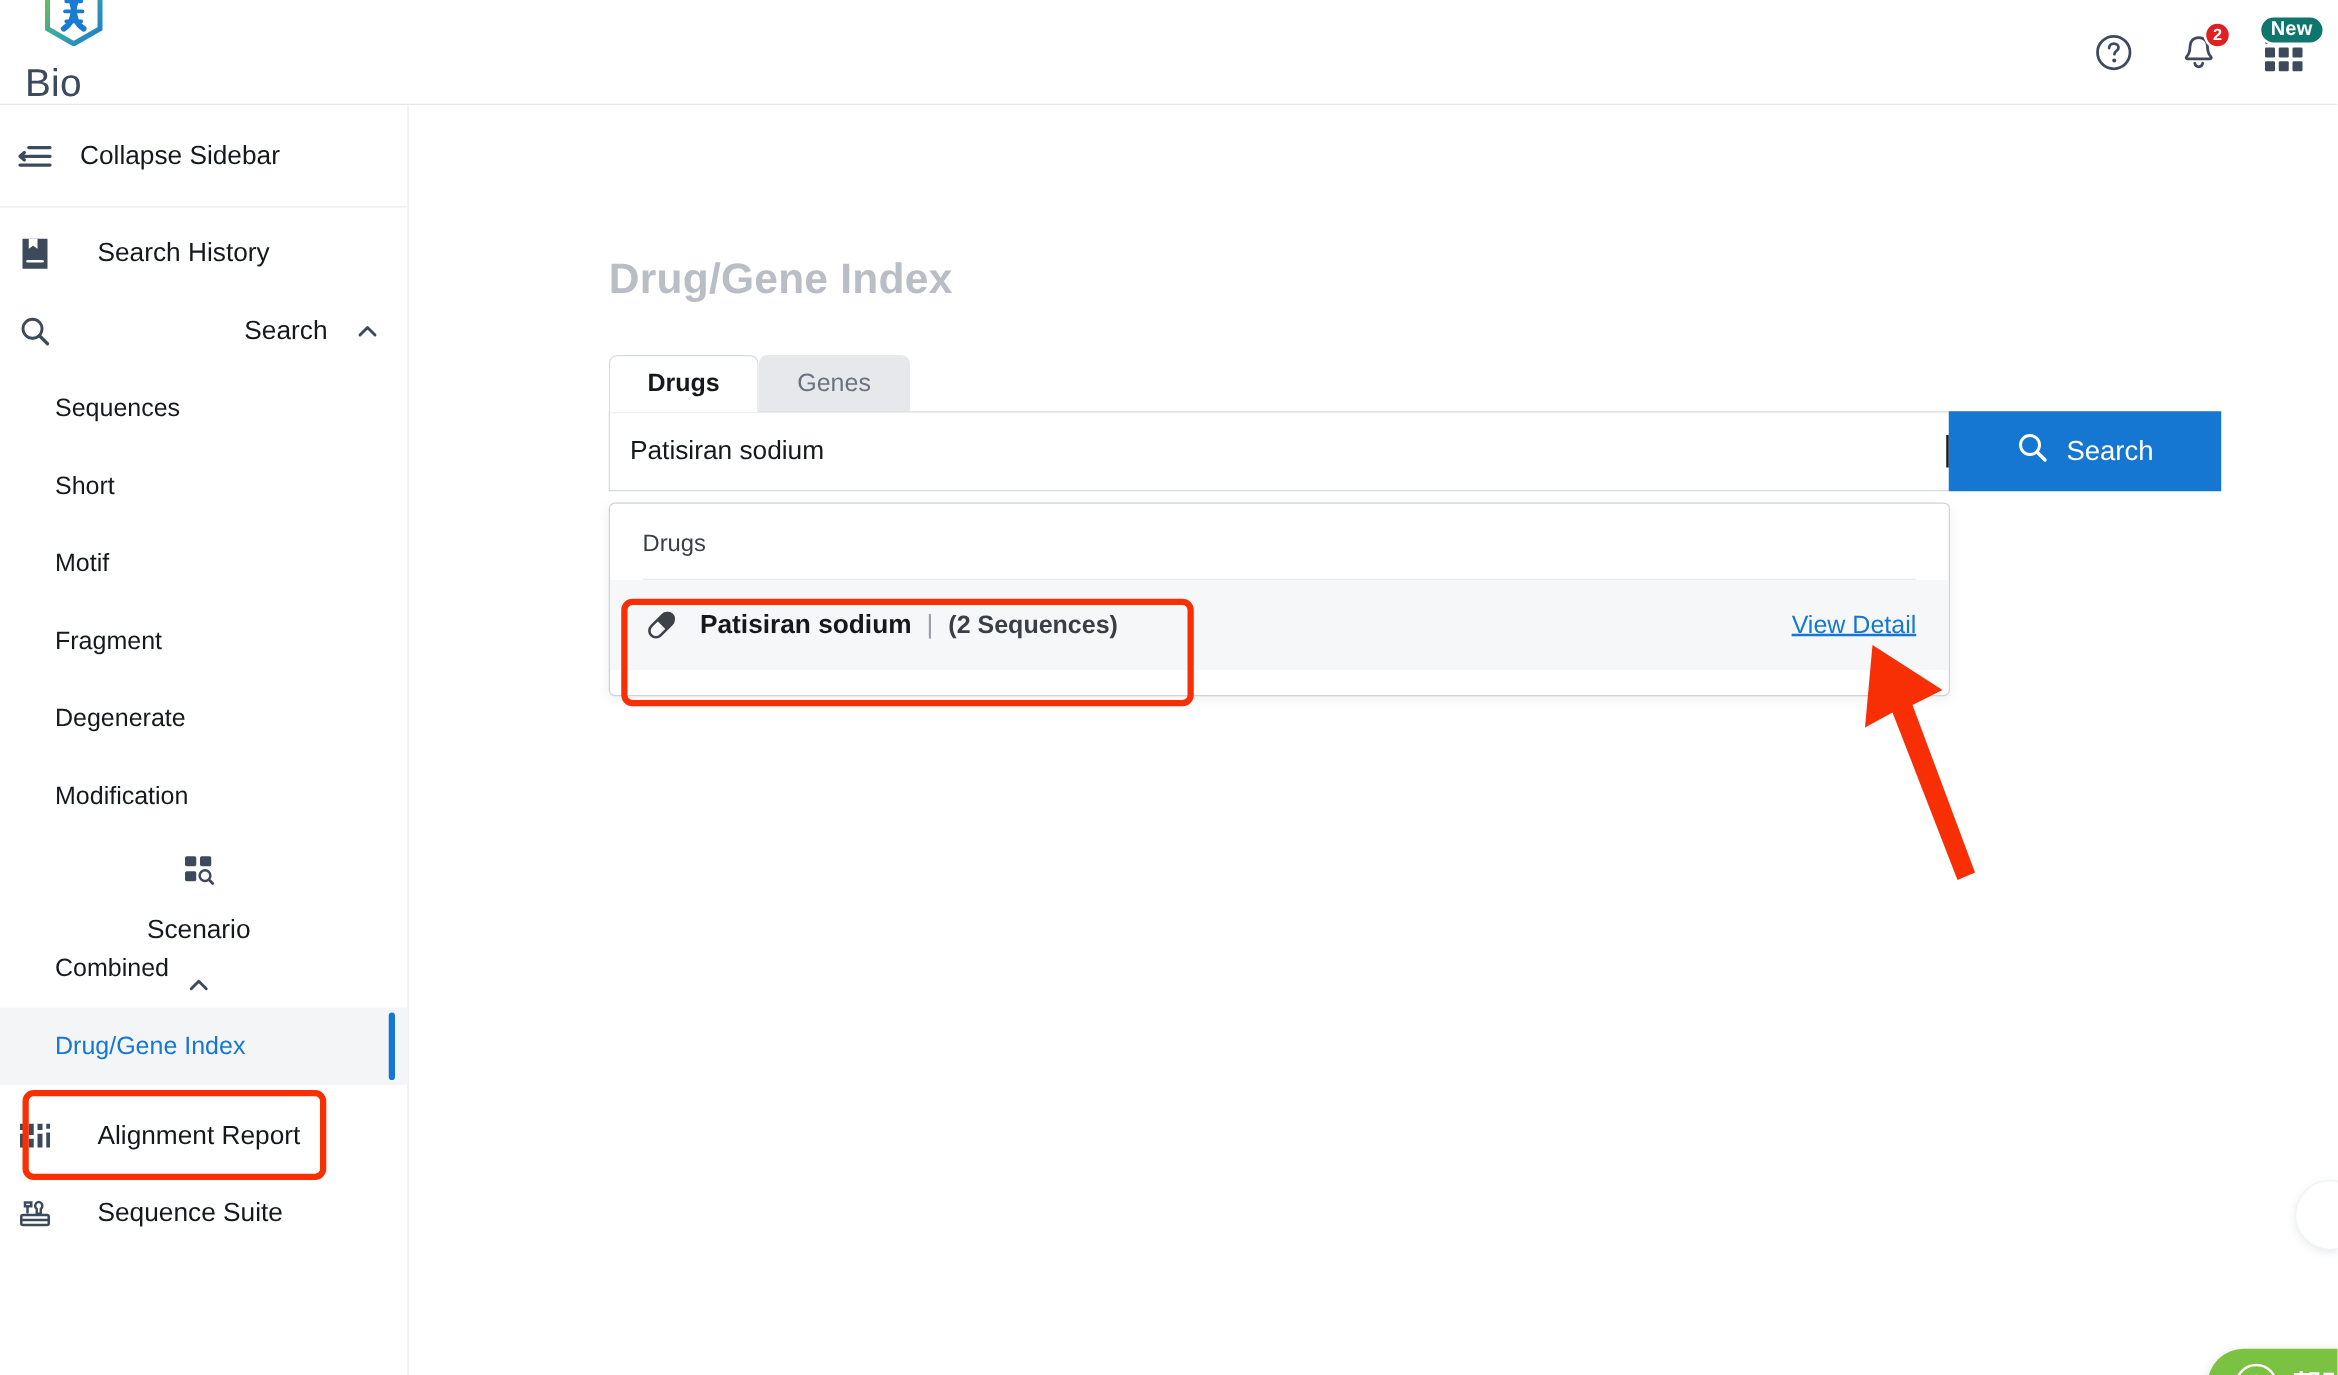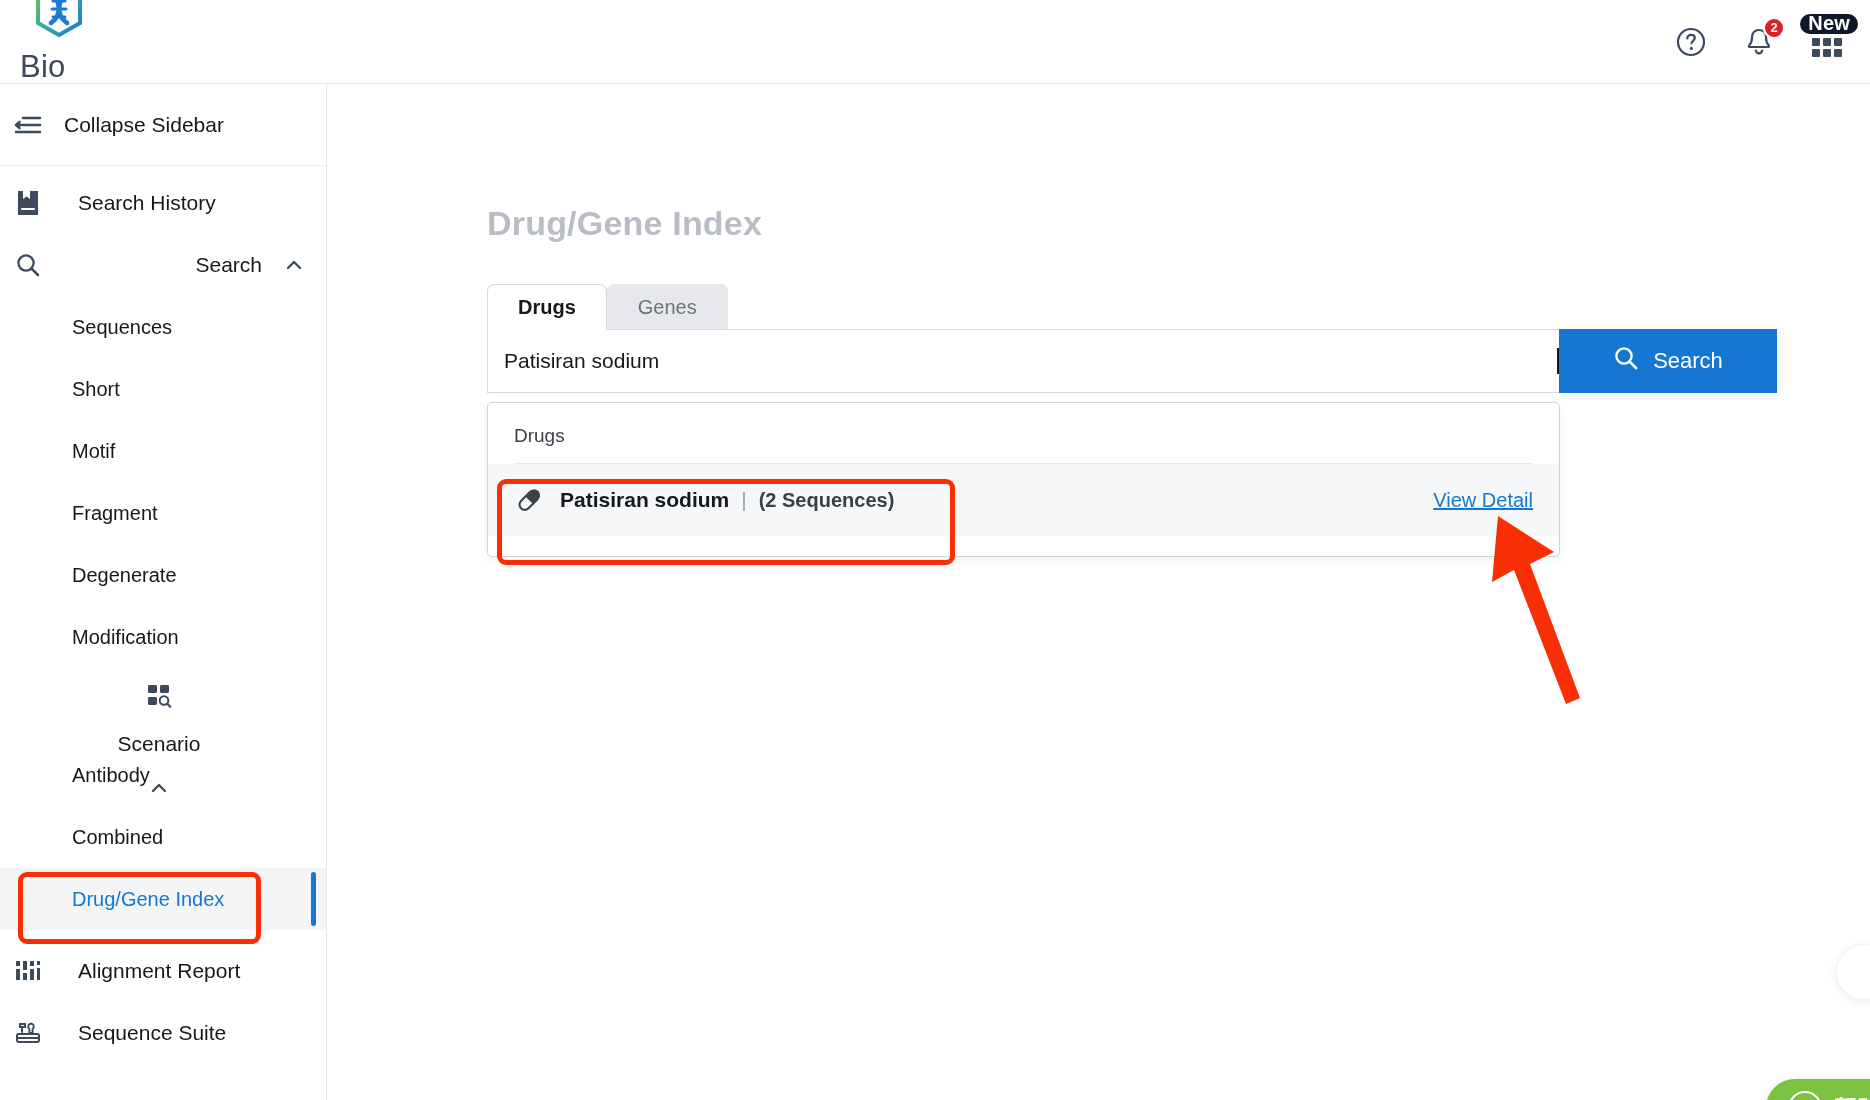--- a/index.html
+++ b/index.html
@@ -30,22 +30,22 @@
   .header-actions { display:flex; align-items:center; gap:34px; padding-right:26px; }
   .hdr-icon { position:relative; width:34px; height:34px; display:flex; align-items:center; justify-content:center; cursor:pointer; }
   .badge-count {
     position:absolute; top:-8px; right:-9px; min-width:22px; height:22px;
     background:#e02020; color:#fff; border-radius:11px;
     font-size:13px; font-weight:700; display:flex; align-items:center; justify-content:center;
     padding:0 5px; border:2px solid #fff;
   }
   .badge-new {
     position:absolute; top:-13px; right:-16px; height:24px;
-    background:#0f172a; color:#fff; border-radius:12px;
-    font-size:20px; font-weight:700; display:flex; align-items:center; justify-content:center;
+    background:#0f766e; color:#fff; border-radius:12px;
+    font-size:16px; font-weight:700; display:flex; align-items:center; justify-content:center;
     padding:0 8px; border:2px solid #fff; letter-spacing:.2px;
   }
   .grid-icon { display:grid; grid-template-columns:repeat(3,8px); grid-template-rows:repeat(3,8px); gap:3px; }
   .grid-icon i { background:#3c4a5c; display:block; border-radius:1px; }
 
   
   .sidebar {
     position:absolute; left:0; top:84px; width:327px; height:1016px;
     background:#fff; border-right:1px solid #e8e8ea;text-align:right;
   }
@@ -58,21 +58,21 @@
   .nav { padding-top:6px; }
   .nav-group-head {
     height:62px; display:flex; align-items:center; gap:22px;
     padding-left:14px; padding-right:22px; cursor:pointer; position:relative;
   }
   .nav-group-head .g-label { font-size:21px; color:#15181c; flex:1; }
   .chev { width:20px; height:20px; flex:none; }
 
   .nav-item {
     height:62px; display:flex; align-items:center;
-    padding-left:72px; font-size:20px; color:#15181c; cursor:pointer; position:relative;
+    padding-left:44px; font-size:20px; color:#15181c; cursor:pointer; position:relative;
   }
   .nav-item.active { background:#f3f5f7; color:#1677d2; }
   .nav-item.active::after {
     content:""; position:absolute; right:10px; top:4px; bottom:4px;
     width:5px; background:#1677d2; border-radius:3px;
   }
   .nav-leaf {
     height:62px; display:flex; align-items:center; gap:36px;
     padding-left:14px; font-size:21px; color:#15181c; cursor:pointer;
   }
@@ -292,23 +292,20 @@
         </span>
         <span class="g-label">Scenario</span>
         <span class="chev">
           <svg width="20" height="20" viewBox="0 0 20 20">
             <path d="M4 13 L10 7 L16 13" fill="none" stroke="#3c4a5c" stroke-width="2.3" stroke-linecap="round" stroke-linejoin="round"></path>
           </svg>
         </span>
       </div>
 
       <div class="nav-item">
-        <span>Antibody</span>
-      </div>
-      <div class="nav-item">
         <span>Combined</span>
       </div>
       <div class="nav-item active">
         <span>Drug/Gene Index</span>
       </div>
 
       <div class="nav-leaf" style="margin-top:10px;">
         <span class="ico">
           <svg width="26" height="24" viewBox="0 0 26 24">
             <rect x="1" y="2" width="4" height="5" fill="#3c4a5c"></rect>

